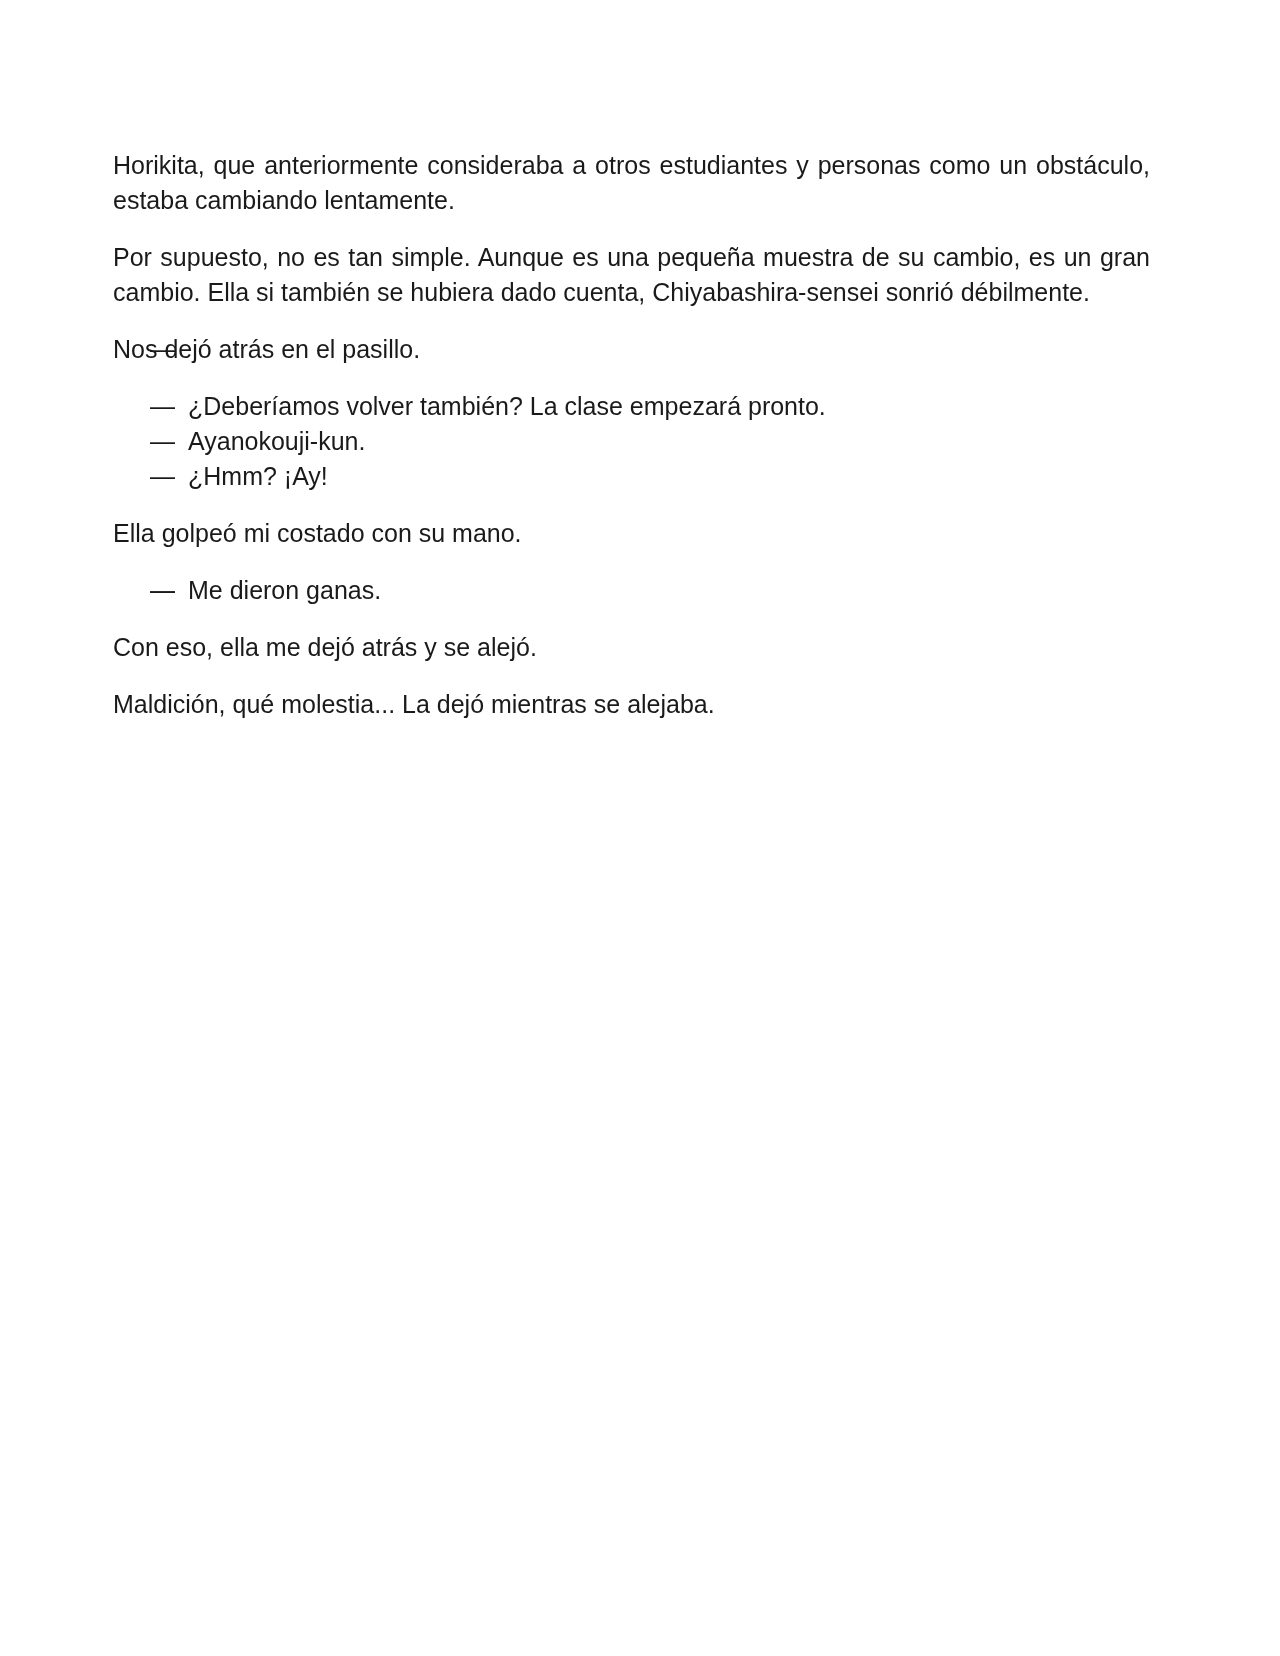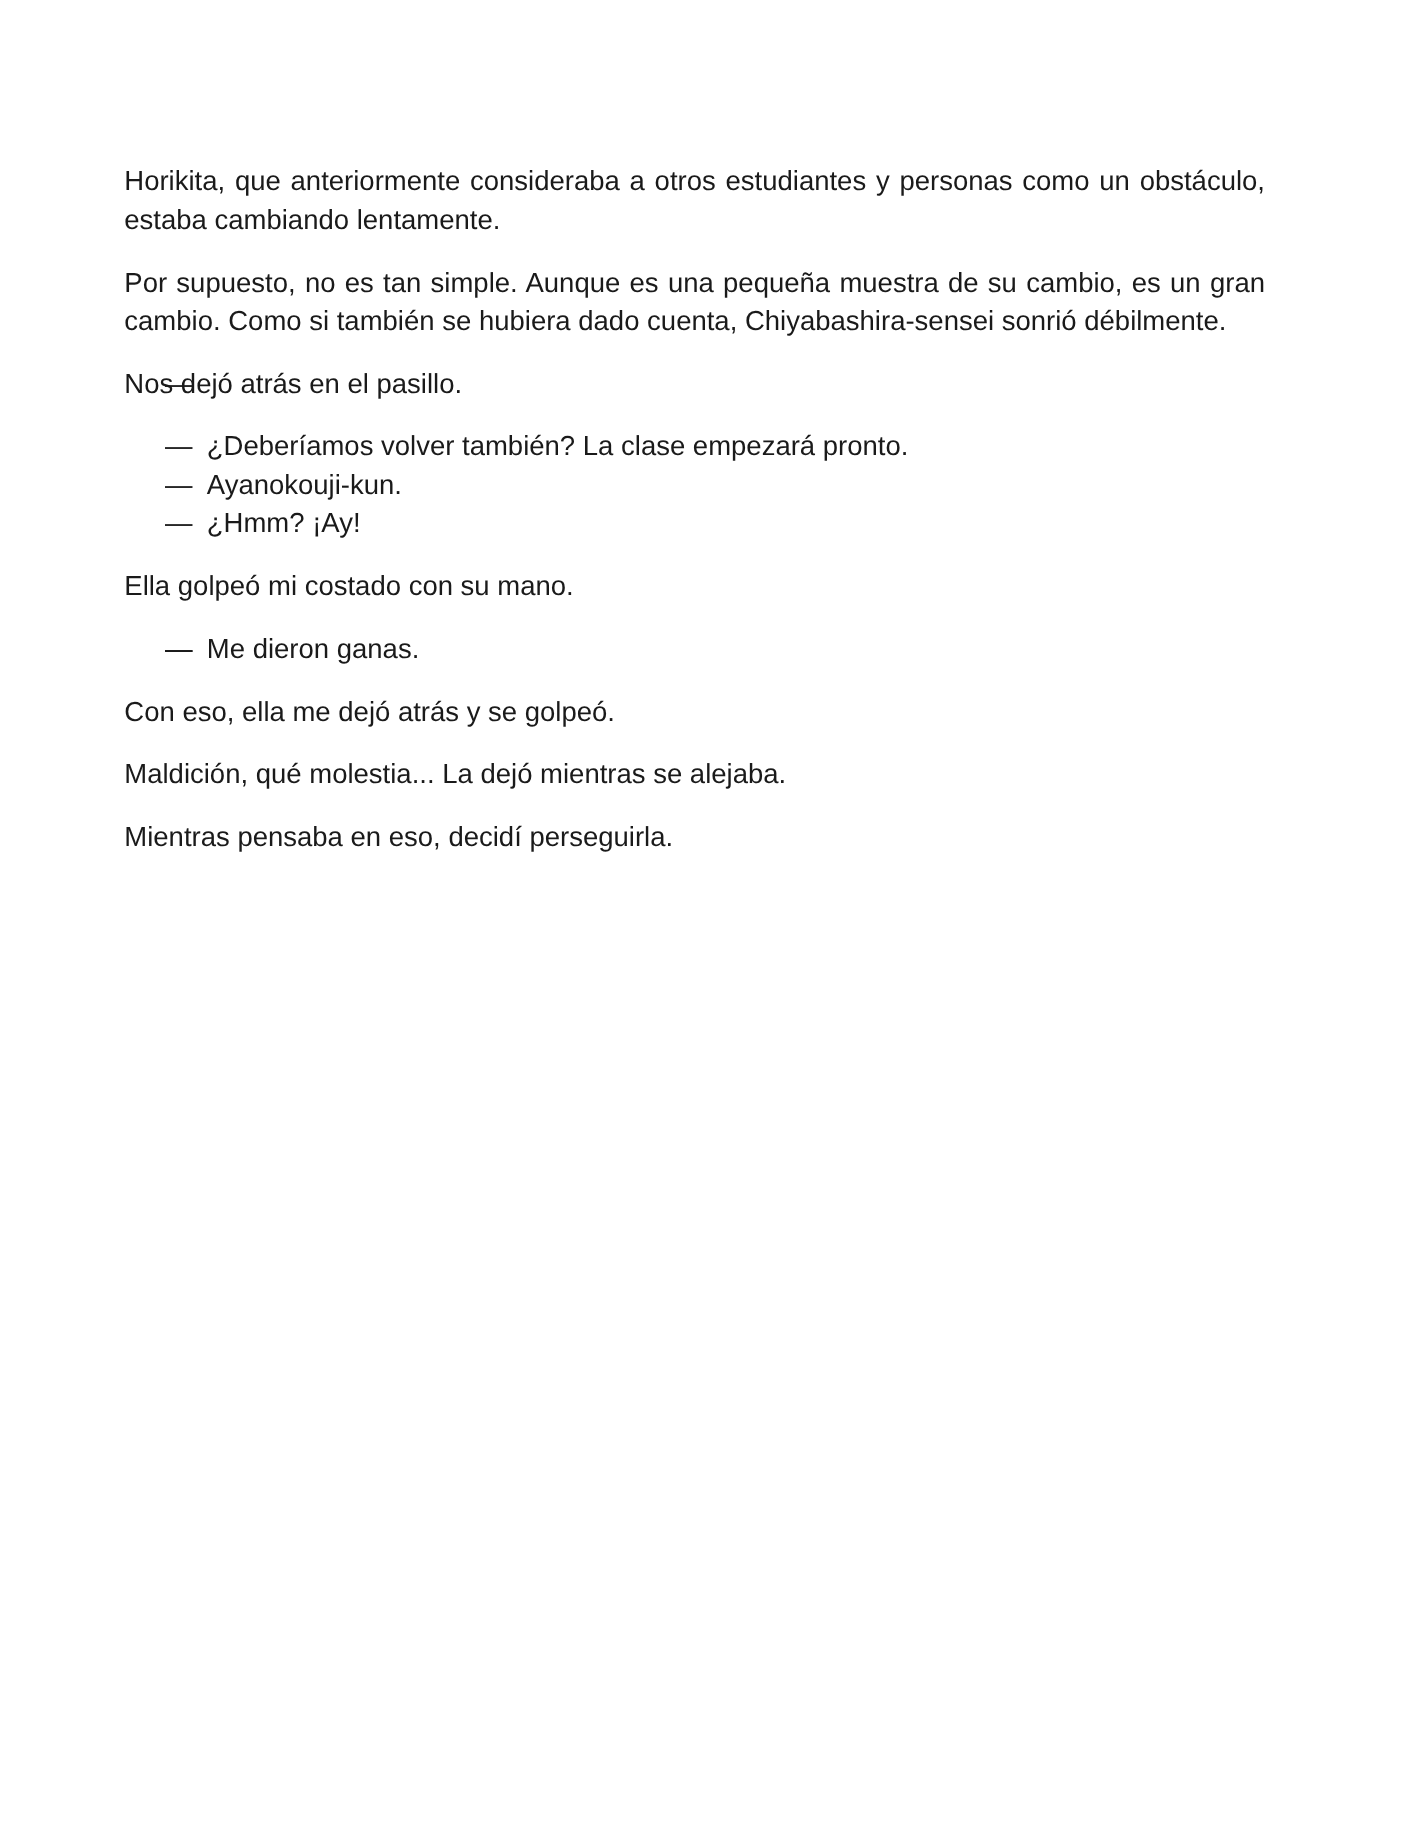--- a/index.html
+++ b/index.html
@@ -36,21 +36,21 @@
     position: absolute;
     left: 37px;
     top: 0;
   }
 </style>
 </head>
 <body>
 
 <div class="page">
   <p class="para">Horikita, que anteriormente consideraba a otros estudiantes y personas como un obstáculo, estaba cambiando lentamente.</p>
-  <p class="para">Por supuesto, no es tan simple. Aunque es una pequeña muestra de su cambio, es un gran cambio. Como si también se hubiera dado cuenta, Chiyabashira-sensei sonrió débilmente.</p>
+  <p class="para">Por supuesto, no es tan simple. Aunque es una pequeña muestra de su cambio, es un gran cambio. Ella si también se hubiera dado cuenta, Chiyabashira-sensei sonrió débilmente.</p>
   <div class="dialog">
     <div class="dline">
       <span class="dash">—</span>
     </div>
   </div>
   <p class="para">Nos dejó atrás en el pasillo.</p>
   <div class="dialog">
     <div class="dline">
       <span class="dash">—</span>
       <span>¿Deberíamos volver también? La clase empezará pronto.</span>
@@ -67,16 +67,15 @@
   <p class="para">Ella golpeó mi costado con su mano.</p>
   <div class="dialog">
     <div class="dline">
       <span class="dash">—</span>
     </div>
     <div class="dline">
       <span class="dash">—</span>
       <span>Me dieron ganas.</span>
     </div>
   </div>
-  <p class="para">Con eso, ella me dejó atrás y se golpeó.</p>
+  <p class="para">Con eso, ella me dejó atrás y se alejó.</p>
   <p class="para">Maldición, qué molestia... La dejó mientras se alejaba.</p>
-  <p class="para">Mientras pensaba en eso, decidí perseguirla.</p>
 </div>
 
 </body></html>

